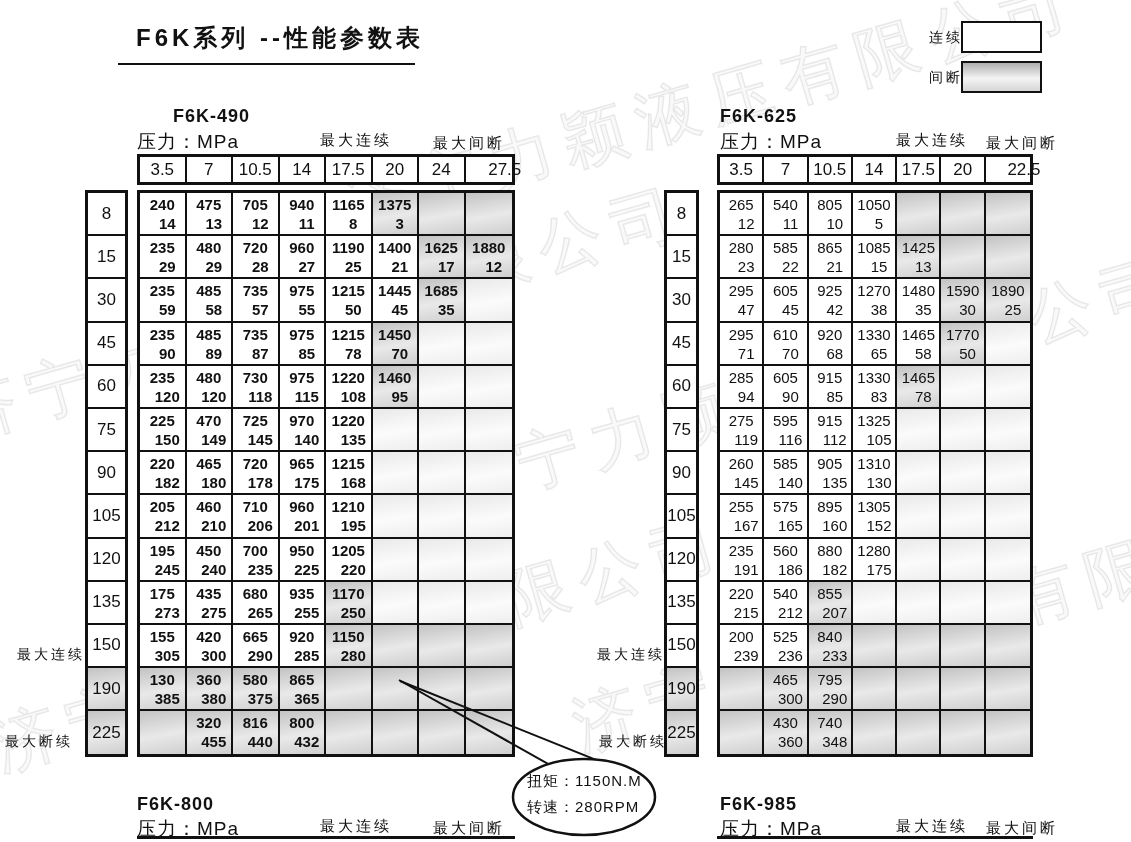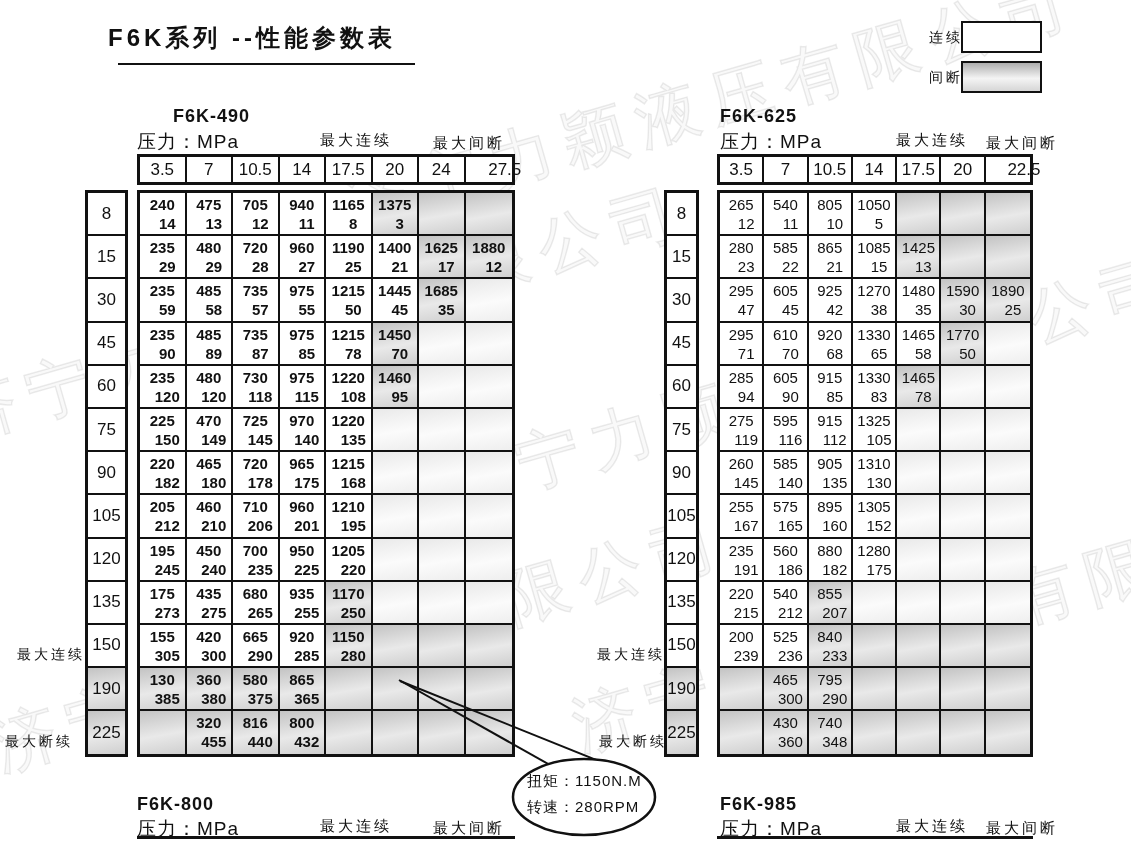--- a/index.html
+++ b/index.html
@@ -6,21 +6,21 @@
   html,body { width:1131px; height:842px; background:#fff; overflow:hidden;
     font-family:"Liberation Sans","DejaVu Sans",sans-serif; color:#111; }
   .abs { position:absolute; }
 
   
   .wm { position:absolute; font-size:64px; letter-spacing:12px; white-space:nowrap;
         color:rgba(130,130,130,0.05); -webkit-text-stroke:1.5px rgba(0,0,0,0.08);
         transform:rotate(-16deg); pointer-events:none; z-index:0; }
 
   
-  .title { left:108px; top:22px; font-size:24px; letter-spacing:4px; font-weight:bold; z-index:2; }
+  .title { left:136px; top:22px; font-size:24px; letter-spacing:4px; font-weight:bold; z-index:2; }
   .title-underline { left:118px; top:63px; width:297px; height:2px; background:#111; z-index:2; }
 
   
   .lg-label { font-size:14px; letter-spacing:3px; z-index:2; }
   .lg-cont-label { left:929px; top:29px; }
   .lg-int-label  { left:929px; top:69px; }
   .lg-box { width:81px; height:32px; border:2.5px solid #111; z-index:2; }
   .lg-cont-box { left:961px; top:21px; background:#fff; }
   .lg-int-box  { left:961px; top:61px;
     background:linear-gradient(180deg,#aeaeae 0%,#f4f4f4 55%,#d6d6d6 100%); }

